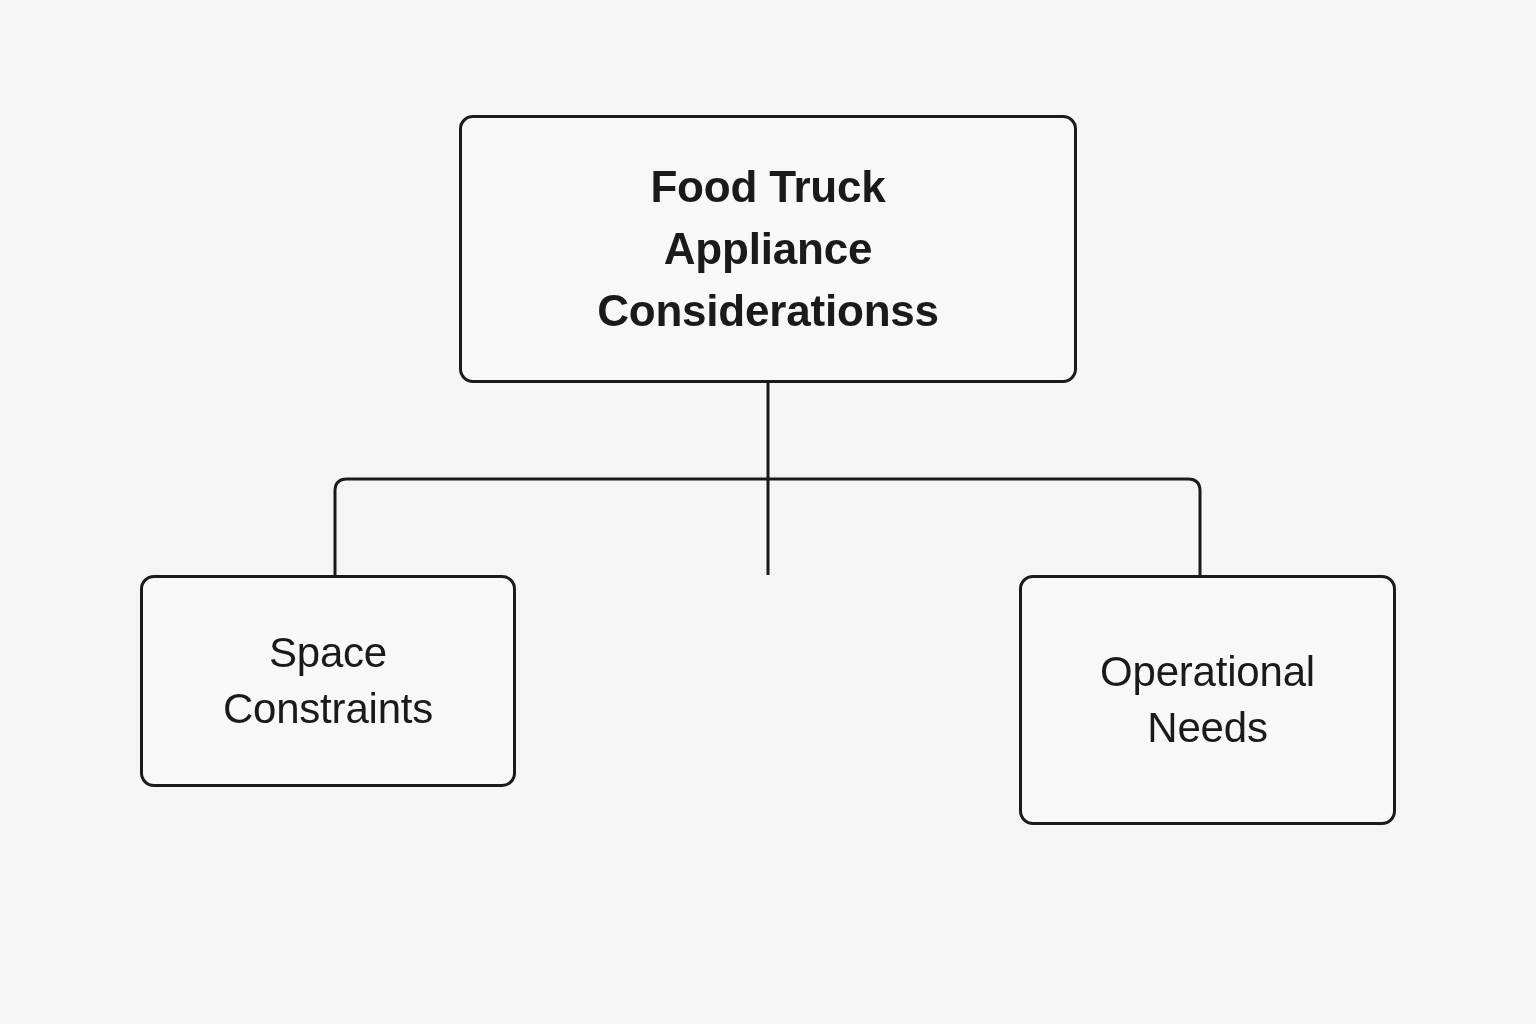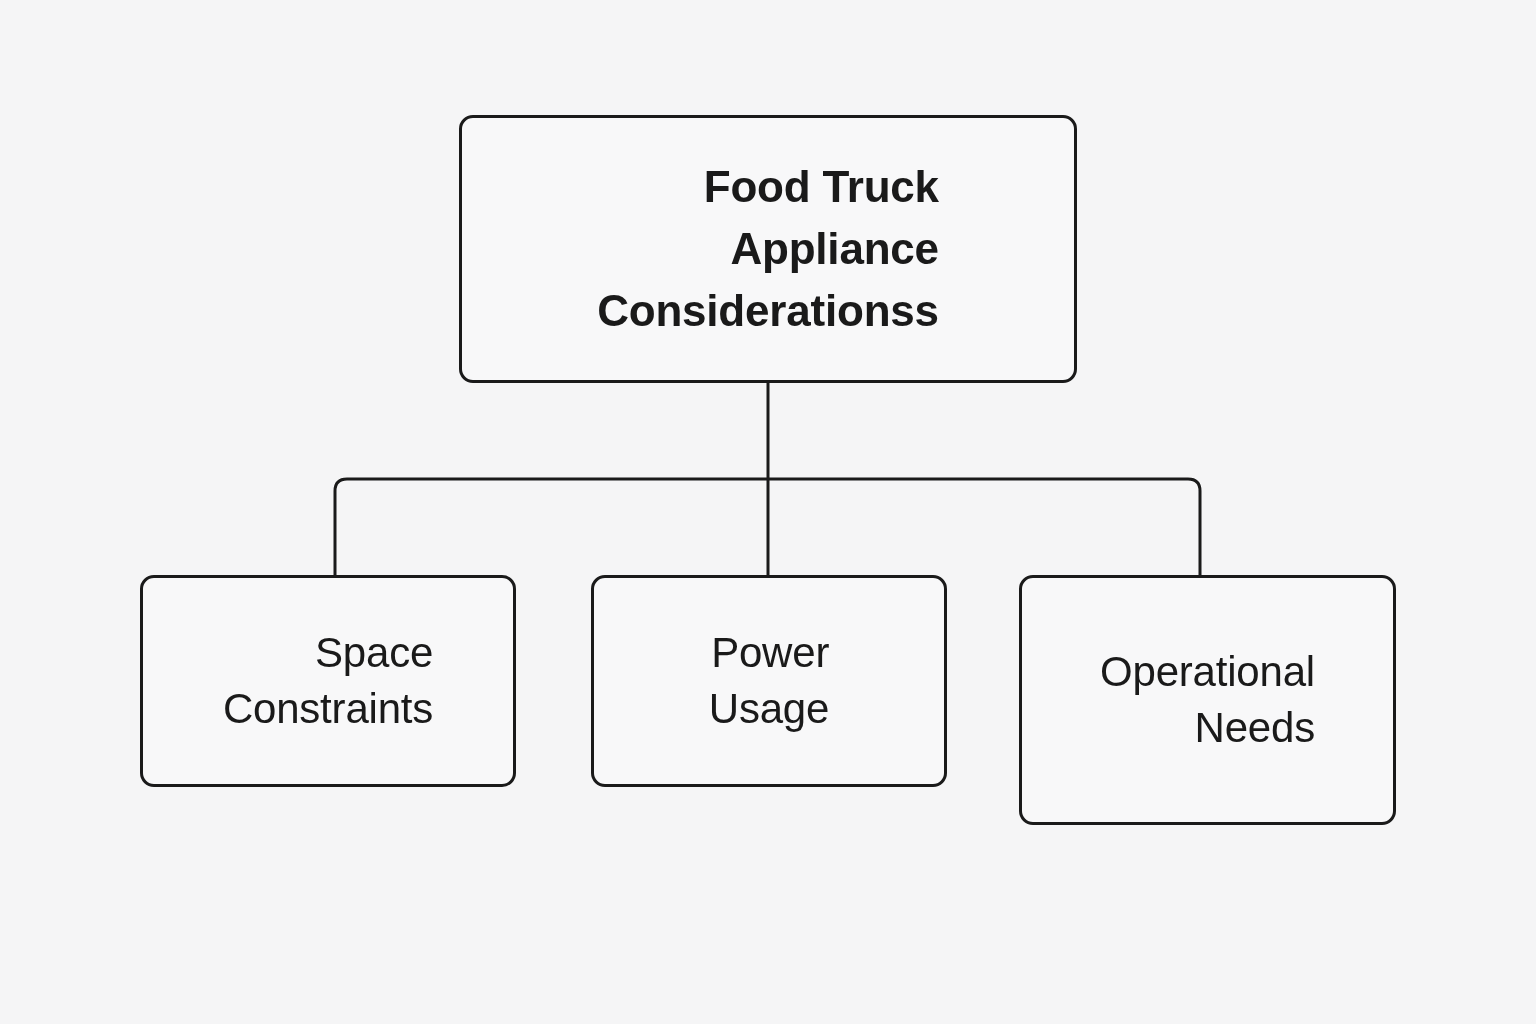--- a/index.html
+++ b/index.html
@@ -30,21 +30,21 @@
   }
   .node {
     position: absolute;
     box-sizing: border-box;
     background: #f8f8f9;
     border: 3px solid #1a1a1a;
     border-radius: 14px;
     display: flex;
     align-items: center;
     justify-content: center;
-    text-align: right;
+    text-align: center;
   }
   .node-label {
     color: #1a1a1a;
     white-space: pre-line;
     letter-spacing: -0.2px;
   }
   
   #node-root {
     left: 459px;
     top: 115px;
@@ -100,23 +100,19 @@
     <span class="node-label">Food Truck
 Appliance
 Considerationss</span>
   </div>
 
   <div class="node node-child" id="node-child-0">
     <span class="node-label">Space
 Constraints</span>
   </div>
 
-  <div class="node node-child" id="node-child-1">
-    <span class="node-label">Power
-Usage</span>
-  </div>
 
   <div class="node node-child" id="node-child-2">
     <span class="node-label">Operational
 Needs</span>
   </div>
 
 </div>
 
 </body></html>

